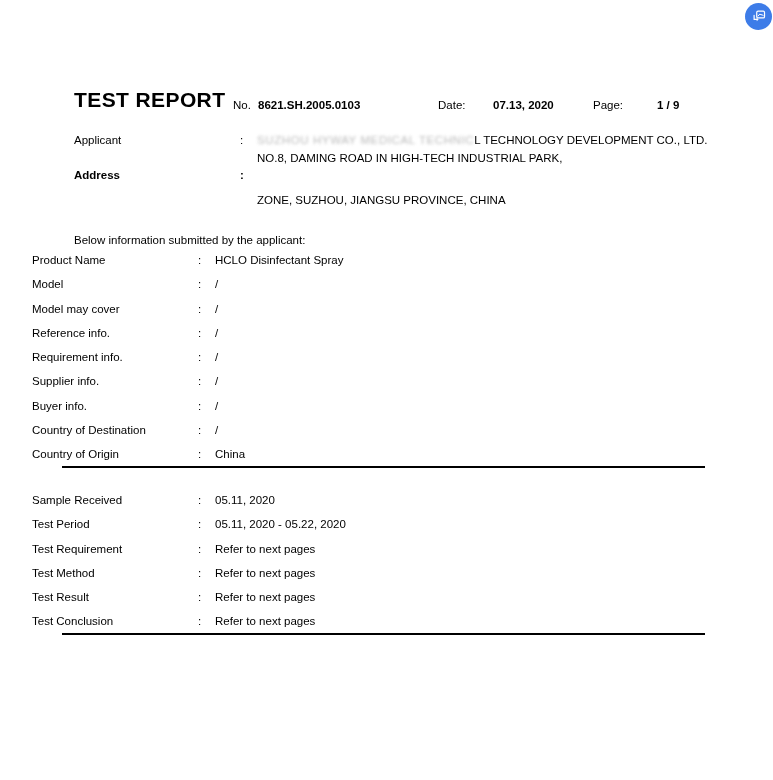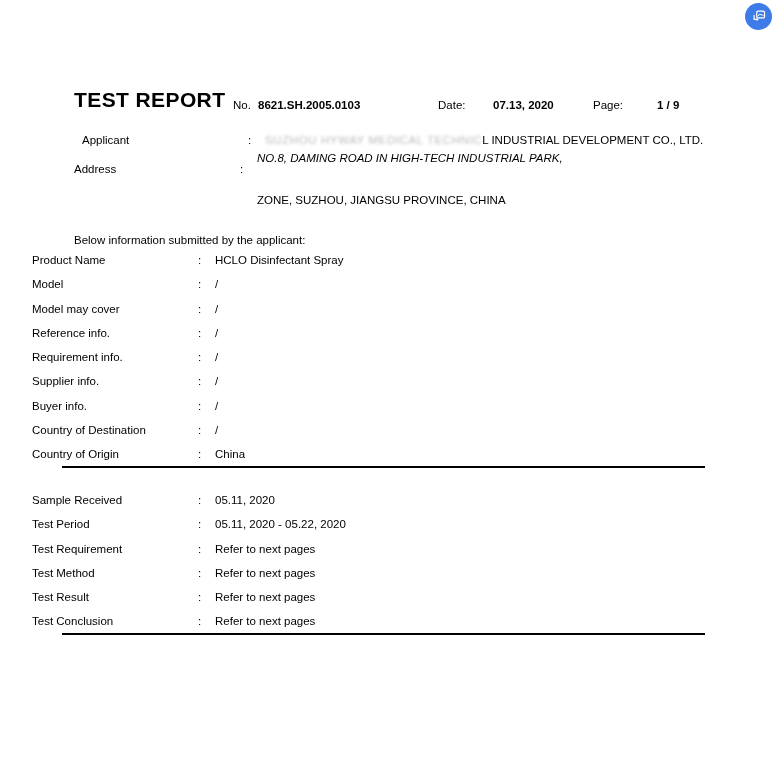--- a/index.html
+++ b/index.html
@@ -33,23 +33,23 @@
 
   
   .row { display:flex; align-items:flex-start; }
   .lbl { width:166px; flex:0 0 166px; }
   .col { width:17px; flex:0 0 17px; }
   .val { white-space:nowrap; }
 
   
   .appl-block { position:absolute; left:74px; top:134px; width:660px; font-size:11.5px; }
   .appl-block .abs { position:absolute; left:0; white-space:nowrap; }
-  .a-row1 { top:0; width:100%;margin-left:8px; }
-  .a-line1 { top:18px; left:183px !important;font-style:italic; }
-  .a-row2 { top:29px; width:100%; }
+  .a-row1 { top:0; width:100%; }
+  .a-line1 { top:18px; left:183px !important; }
+  .a-row2 { top:35px; width:100%;font-weight:bold; }
   .a-line3 { top:60px; left:183px !important;text-align:right; }
 
   .ghost {
     color:#b0b0b0; filter:blur(1.4px); letter-spacing:0.6px; opacity:0.85;
   }
 
   .intro { position:absolute; left:74px; top:234px; font-size:11.5px; }
 
   .list { position:absolute; left:0; width:773px; font-size:11.5px; }
   .list-product { top:254px; }
@@ -81,21 +81,21 @@
   <span class="meta bold m-no-v">8621.SH.2005.0103</span>
   <span class="meta m-date-l">Date:</span>
   <span class="meta bold m-date-v">07.13, 2020</span>
   <span class="meta m-page-l">Page:</span>
   <span class="meta bold m-page-v">1 / 9</span>
 
   <div class="appl-block">
     <div class="abs a-row1 row">
       <span class="lbl">Applicant</span>
       <span class="col">:</span>
-      <span class="val"><span class="ghost">SUZHOU HYWAY MEDICAL TECHNIC</span><span>L INDUSTRIAL DEVELOPMENT CO., LTD.</span></span>
+      <span class="val"><span class="ghost">SUZHOU HYWAY MEDICAL TECHNIC</span><span>L TECHNOLOGY DEVELOPMENT CO., LTD.</span></span>
     </div>
     <div class="abs a-line1">NO.8, DAMING ROAD IN HIGH-TECH INDUSTRIAL PARK,</div>
     <div class="abs a-row2 row">
       <span class="lbl">Address</span>
       <span class="col">:</span>
     </div>
     <div class="abs a-line3">ZONE, SUZHOU, JIANGSU PROVINCE, CHINA</div>
   </div>
 
   <div class="intro">Below information submitted by the applicant:</div>

